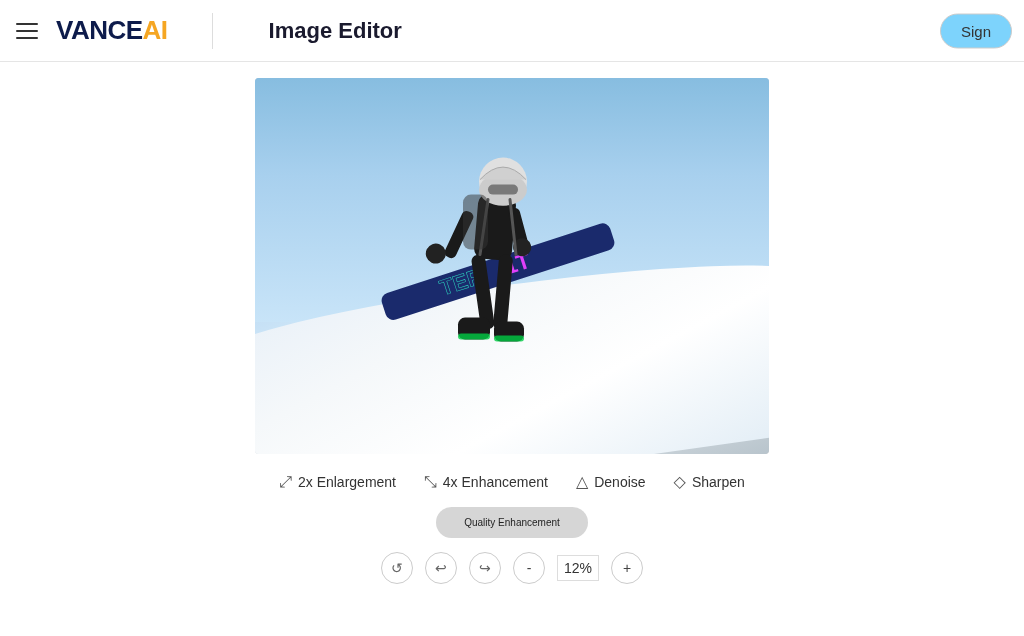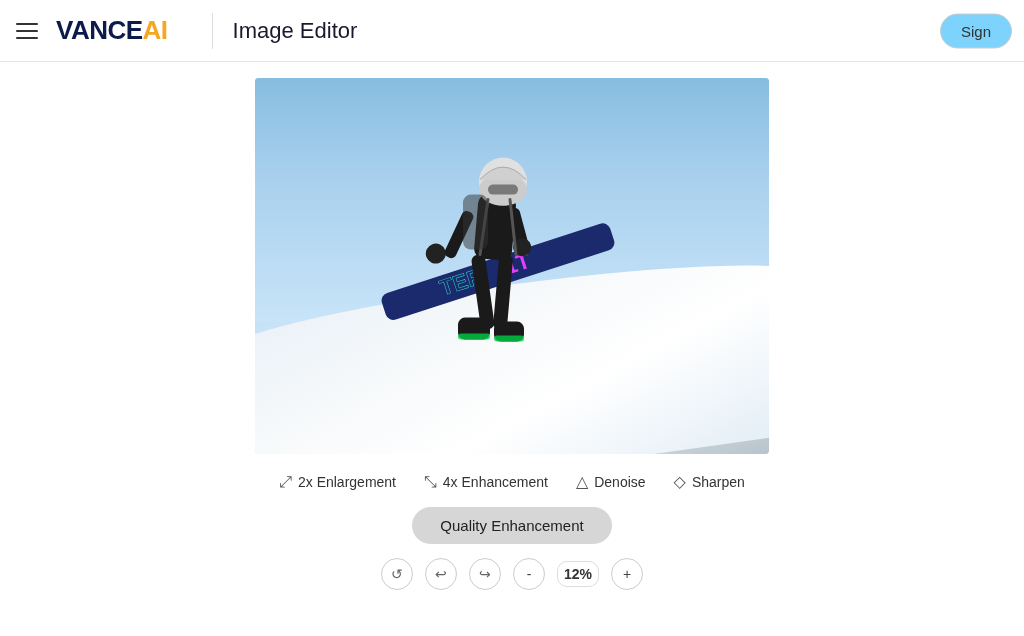--- a/index.html
+++ b/index.html
@@ -24,21 +24,21 @@
     .logo-text {
       font-size: 26px; font-weight: 800; color: #0d1b4b; letter-spacing: -0.5px;
     }
     .logo-ai {
       color: #f5a623; font-weight: 900;
     }
     .divider-v {
       width: 1px; height: 36px; background: #ddd; margin: 0 20px;
     }
     .page-title {
-      font-size: 22px; font-weight: 400; color: #1a1a2e;
+      font-size: 22px; font-weight: 700; color: #1a1a2e; margin-left: 36px;
     }
     .sign-btn {
       position: absolute; right: 12px; top: 50%; transform: translateY(-50%);
       padding: 8px 20px; border: 1.5px solid #ccc; border-radius: 20px;
       background: #7dd3fc; font-size: 15px; cursor: pointer; color: #333; font-weight: 500;
     }
 
     
     .main {
       display: flex; flex-direction: column; align-items: center;
@@ -85,42 +85,42 @@
       font-size: 14px; color: #333; white-space: nowrap;
     }
     .tool-icon { font-size: 16px; color: #555; }
 
     
     .tab-bar {
       display: flex; align-items: center; gap: 0; margin-top: 16px;
     }
     .tab-btn {
       padding: 10px 28px; border-radius: 22px; border: none;
-      font-size: 15px; cursor: pointer; font-weight: 500;
+      font-size: 10px; cursor: pointer; font-weight: 500;
       transition: background 0.2s;
     }
     .tab-btn.active {
       background: #d6d6d6; color: #222;
     }
     .tab-btn.inactive {
       background: transparent; color: #444;
     }
 
     
     .zoom-bar {
       display: flex; align-items: center; gap: 12px; margin-top: 14px;
     }
     .zoom-ctrl-btn {
       width: 32px; height: 32px; border-radius: 50%; border: 1.5px solid #ccc;
       background: #fff; font-size: 14px; cursor: pointer; display: flex; align-items: center; justify-content: center;
       color: #444;
     }
     .zoom-value {
       font-size: 14px; color: #333; min-width: 38px; text-align: center;
-      border: 1px solid #ddd; border-radius: 10px; padding: 4px 6px; background: #fff; font-weight: bold;
+      border: 1px solid #ddd; border-radius: 0; padding: 4px 6px; background: #fff;
     }
     .zoom-icon-btn {
       width: 32px; height: 32px; border-radius: 50%; border: 1.5px solid #ccc;
       background: #fff; cursor: pointer; display: flex; align-items: center; justify-content: center;
       color: #666; font-size: 14px;
     }
   </style>
 </head>
 <body>
 

